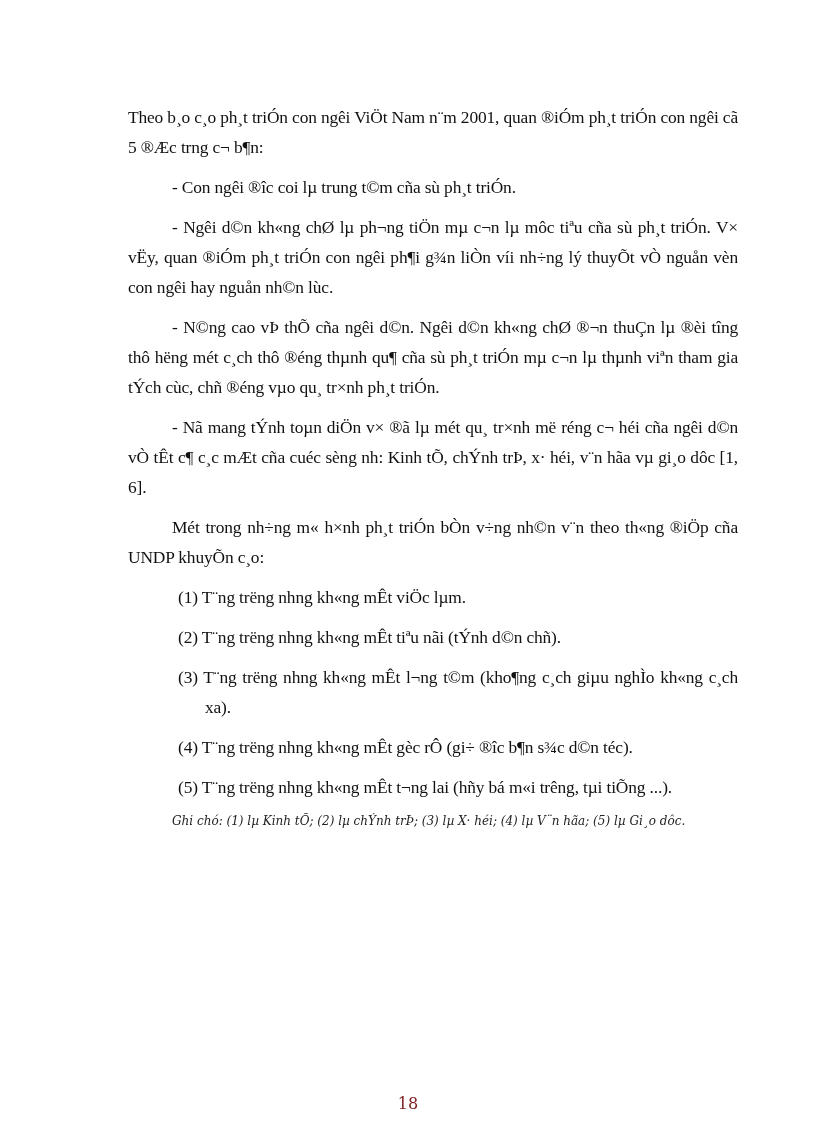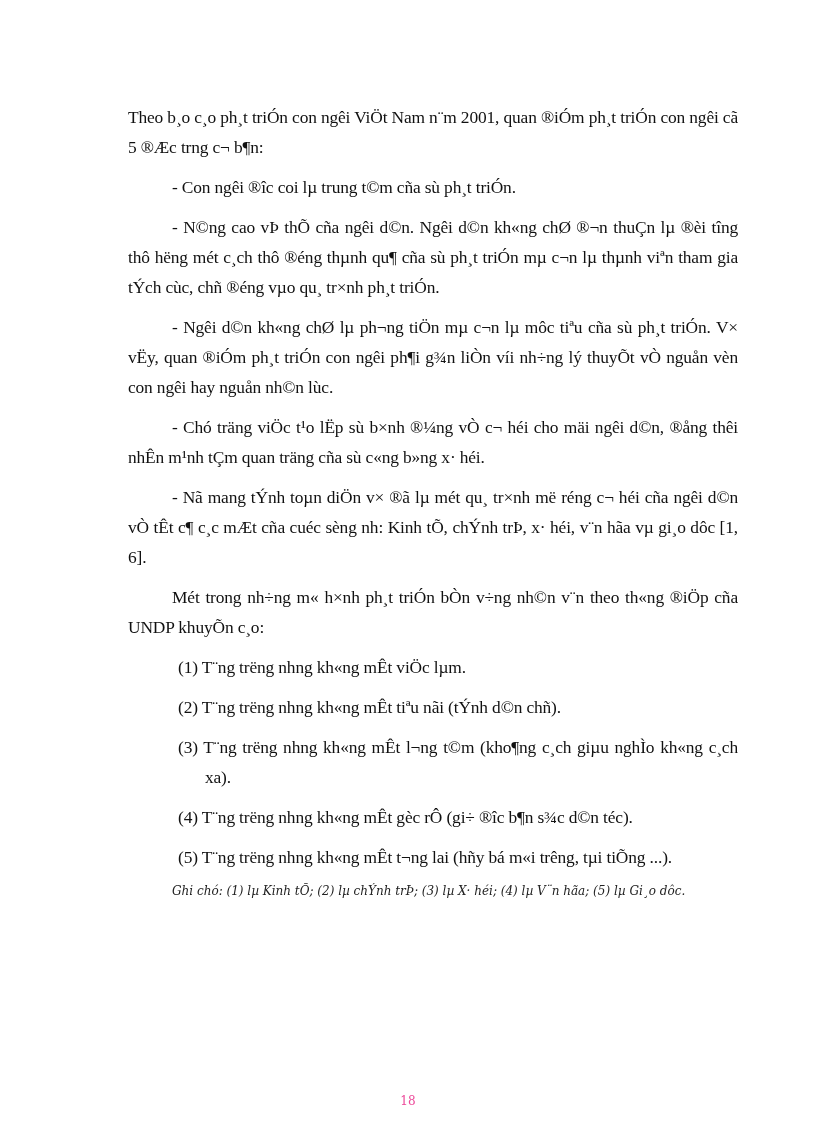--- a/index.html
+++ b/index.html
@@ -54,43 +54,42 @@
       color: #222222;
       text-align: left;
     }
     .page-number {
       position: absolute;
       left: 0;
       width: 816px;
       top: 1083px;
       text-align: center;
       font-family: "DejaVu Serif", "Liberation Serif", serif;
-      font-size: 12px;
-      color: #ec4899;
+      font-size: 16px;
+      color: #7f1d1d;
     }
     .page-edge {
       position: absolute;
       left: 25px;
       right: 26px;
       top: 1121px;
       height: 0;
       border-top: 1px dotted #cfd3dc;
     }
   </style>
 </head>
 <body>
 
 <div class="page">
   <div class="content">
 
     <p class="para">Theo b¸o c¸o ph¸t triÓn con ng­êi ViÖt Nam n¨m 2001, quan ®iÓm ph¸t triÓn con ng­êi cã 5 ®Æc tr­ng c¬ b¶n:</p>
     <p class="para indent">- Con ng­êi ®­îc coi lµ trung t©m cña sù ph¸t triÓn.</p>
+    <p class="para indent">- Ng­êi d©n kh«ng chØ lµ ph­¬ng tiÖn mµ c¬n lµ môc tiªu cña sù ph¸t triÓn. V× vËy, quan ®iÓm ph¸t triÓn con ng­êi ph¶i g¾n liÒn víi nh÷ng lý thuyÕt vÒ nguån vèn con ng­êi hay nguån nh©n lùc.</p>
     <p class="para indent">- N©ng cao vÞ thÕ cña ng­êi d©n. Ng­êi d©n kh«ng chØ ®¬n thuÇn lµ ®èi t­îng thô h­ëng mét c¸ch thô ®éng thµnh qu¶ cña sù ph¸t triÓn mµ c¬n lµ thµnh viªn tham gia tÝch cùc, chñ ®éng vµo qu¸ tr×nh ph¸t triÓn.</p>
-    <p class="para indent">- Ng­êi d©n kh«ng chØ lµ ph­¬ng tiÖn mµ c¬n lµ môc tiªu cña sù ph¸t triÓn. V× vËy, quan ®iÓm ph¸t triÓn con ng­êi ph¶i g¾n liÒn víi nh÷ng lý thuyÕt vÒ nguån vèn con ng­êi hay nguån nh©n lùc.</p>
-    <p class="para indent">- Chó träng viÖc t¹o lËp sù b×nh ®¼ng vÒ c¬ héi cho mäi ng­êi d©n, ®ång thêi nhÊn m¹nh tÇm quan träng cña sù c«ng b»ng x· héi.</p>
     <p class="para indent">- Nã mang tÝnh toµn diÖn v× ®ã lµ mét qu¸ tr×nh më réng c¬ héi cña ng­êi d©n vÒ tÊt c¶ c¸c mÆt cña cuéc sèng nh­: Kinh tÕ, chÝnh trÞ, x· héi, v¨n hãa vµ gi¸o dôc [1, 6].</p>
     <p class="para indent">Mét trong nh÷ng m« h×nh ph¸t triÓn bÒn v÷ng nh©n v¨n theo th«ng ®iÖp cña UNDP khuyÕn c¸o:</p>
 
     <div>
       <p class="para numbered">
         <span>(1)</span>
         <span>T¨ng tr­ëng nh­ng kh«ng mÊt viÖc lµm.</span>
       </p>
       <p class="para numbered">
         <span>(2)</span>

